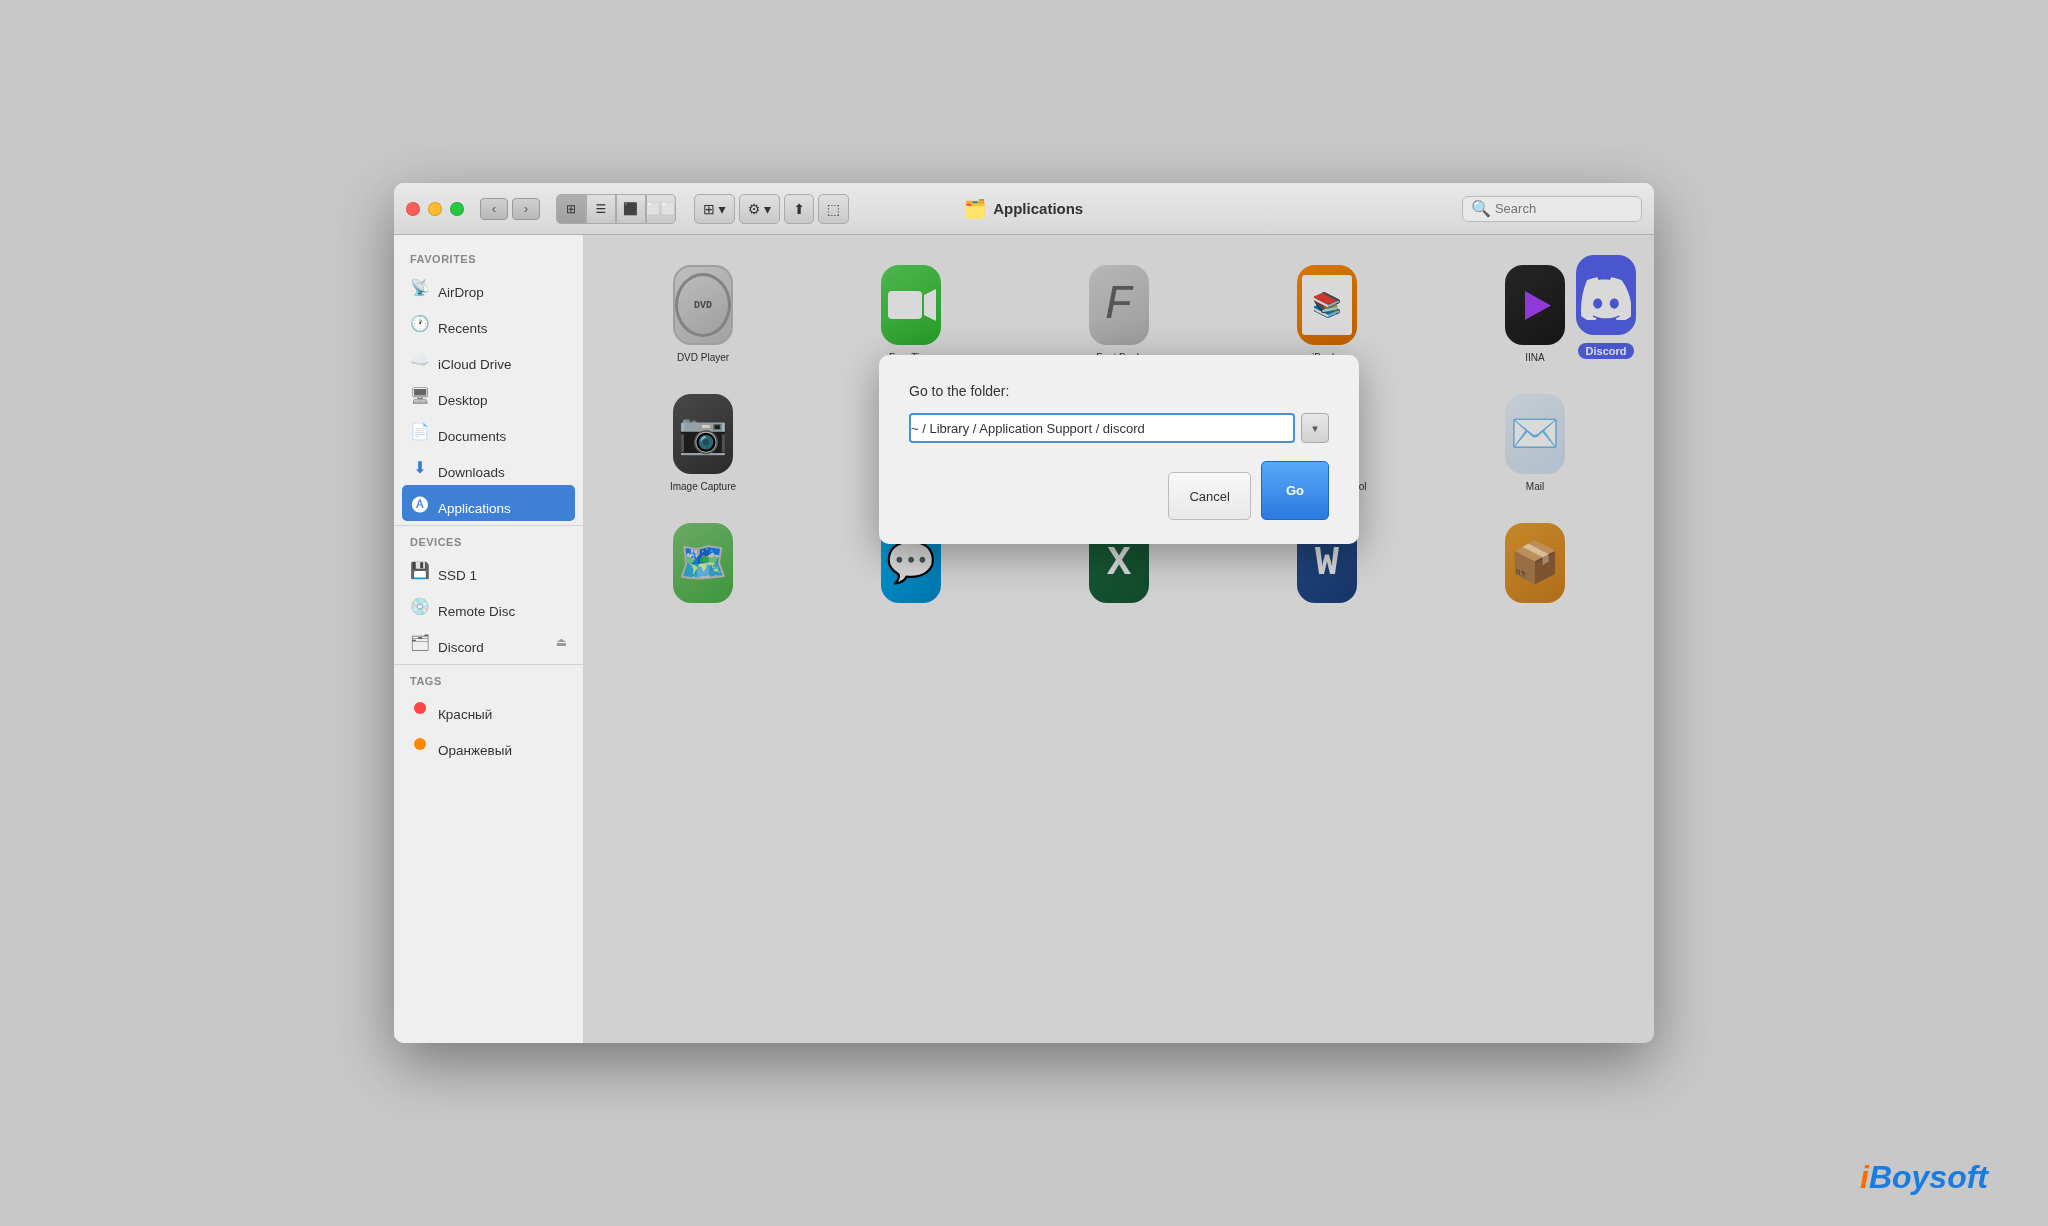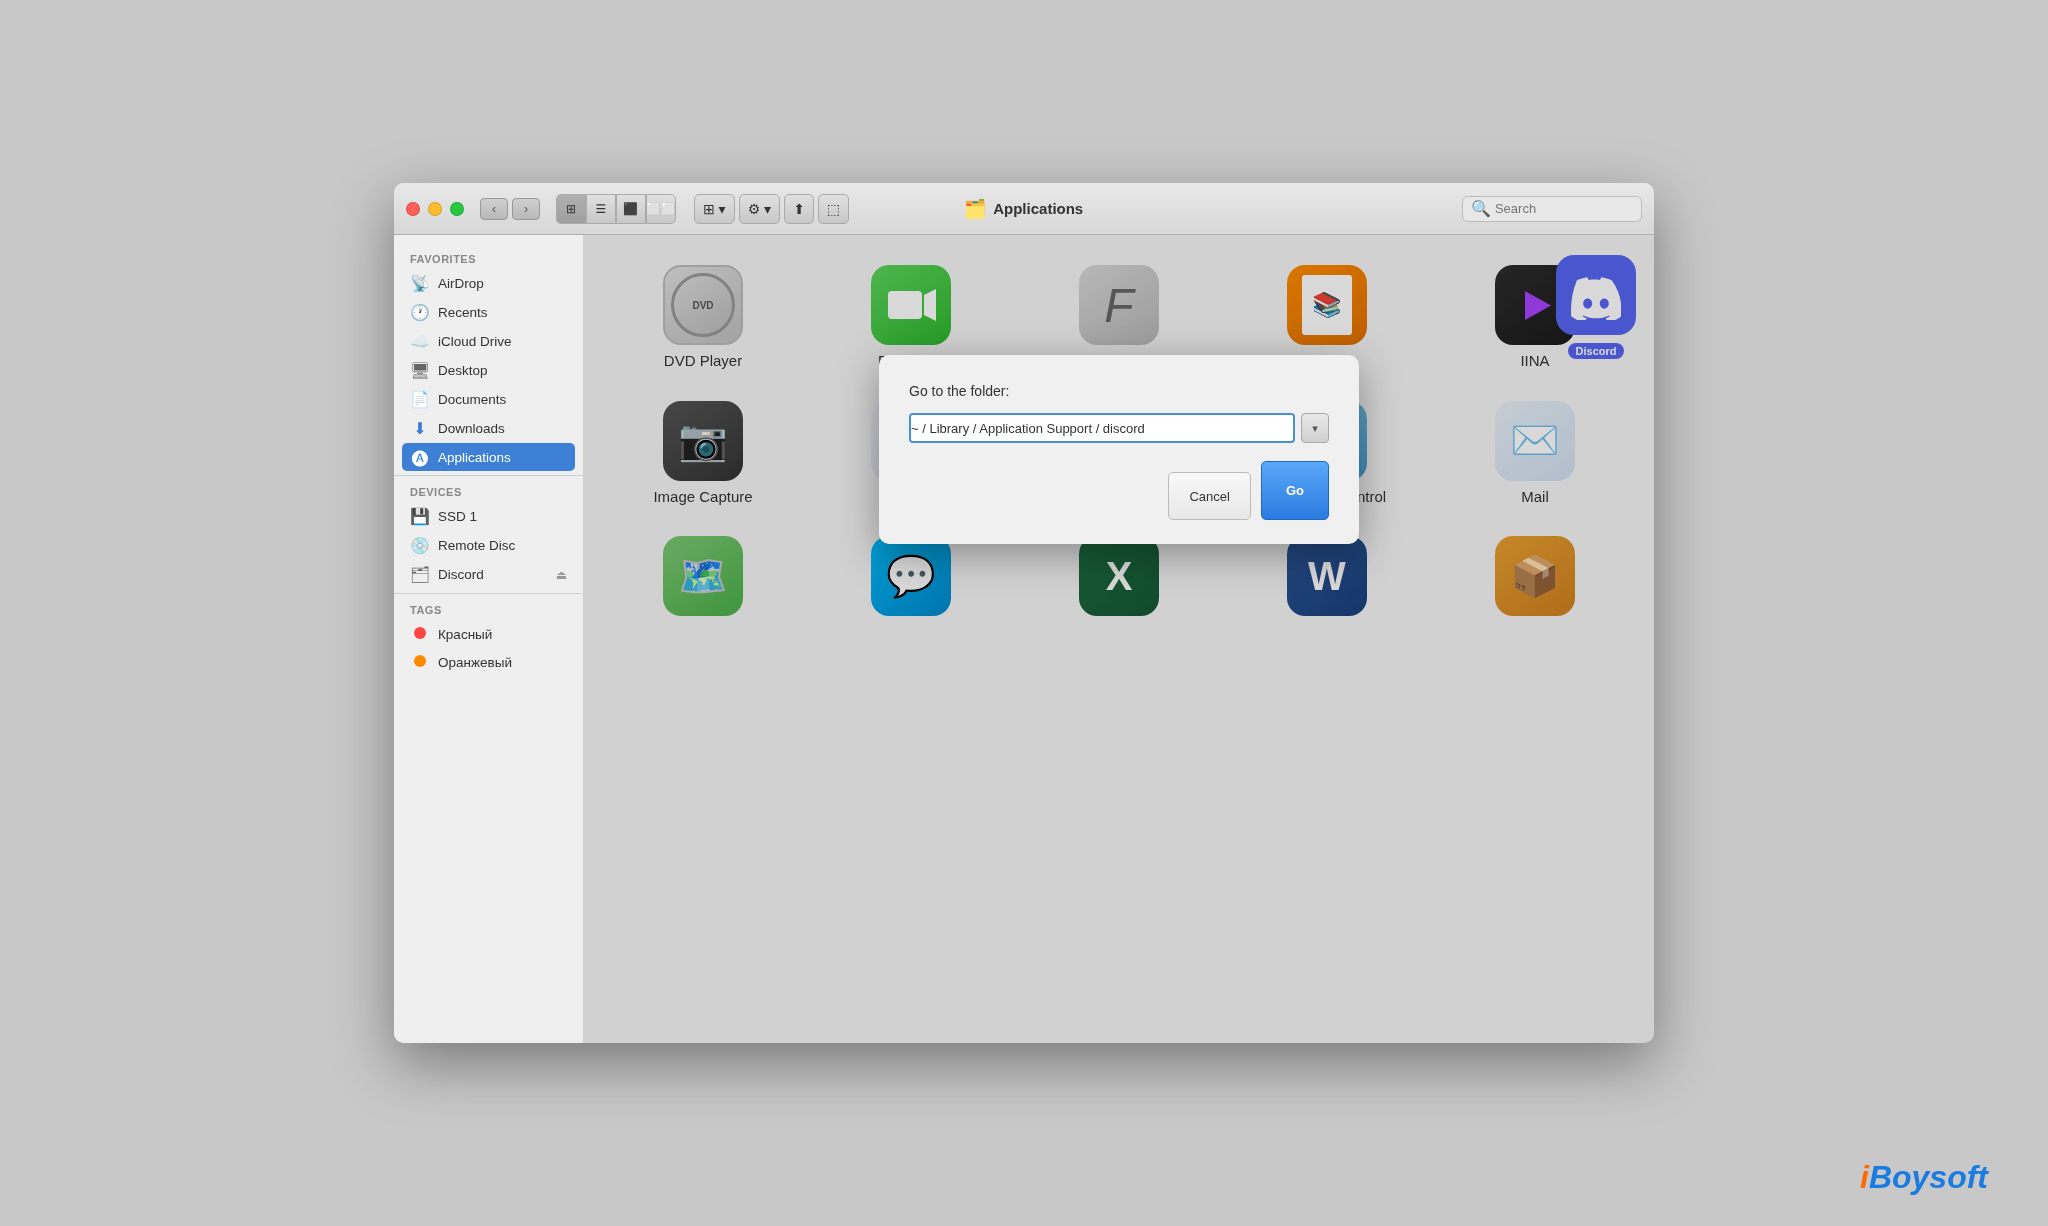--- a/index.html
+++ b/index.html
@@ -208,20 +208,21 @@
     .sidebar-icon {
       font-size: 16px;
       color: #666;
       width: 20px;
       text-align: center;
       flex-shrink: 0;
     }
 
     .sidebar-item-label {
       font-size: 13.5px;
+      margin-top: 11px;
     }
 
     .sidebar-item .eject-icon {
       margin-left: auto;
       font-size: 12px;
       color: #999;
     }
 
     
     .file-grid {
@@ -239,32 +240,33 @@
       display: flex;
       flex-direction: column;
       align-items: center;
       padding: 10px 8px;
       border-radius: 8px;
       cursor: pointer;
       gap: 6px;
     }
 
     .app-icon {
-      width: 80px;
+      width: 60px;
       height: 80px;
       border-radius: 18px;
       display: flex;
       align-items: center;
       justify-content: center;
       font-size: 36px;
       flex-shrink: 0;
+      font-family: Liberation Mono, monospace;
     }
 
     .app-name {
-      font-size: 15px;
+      font-size: 10px;
       color: #333;
       text-align: center;
       line-height: 1.3;
     }
 
     
     .icon-dvd {
       background: linear-gradient(145deg, #e0e0e0, #c0c0c0);
       border: 2px solid #bbb;
     }

